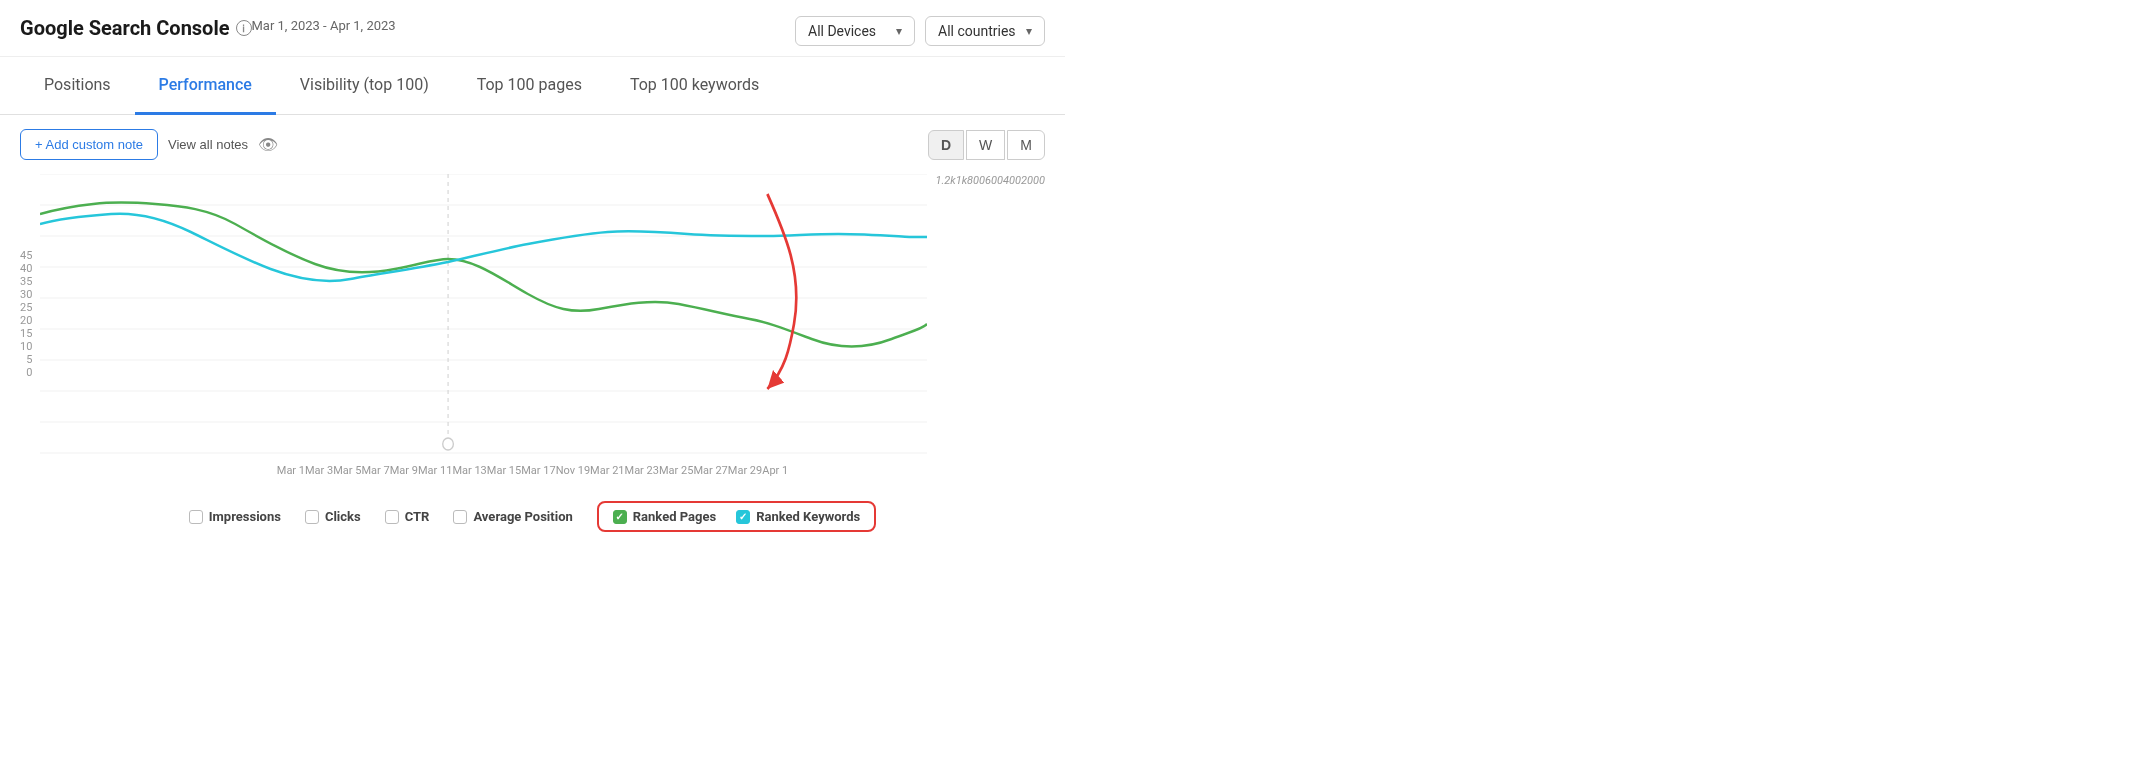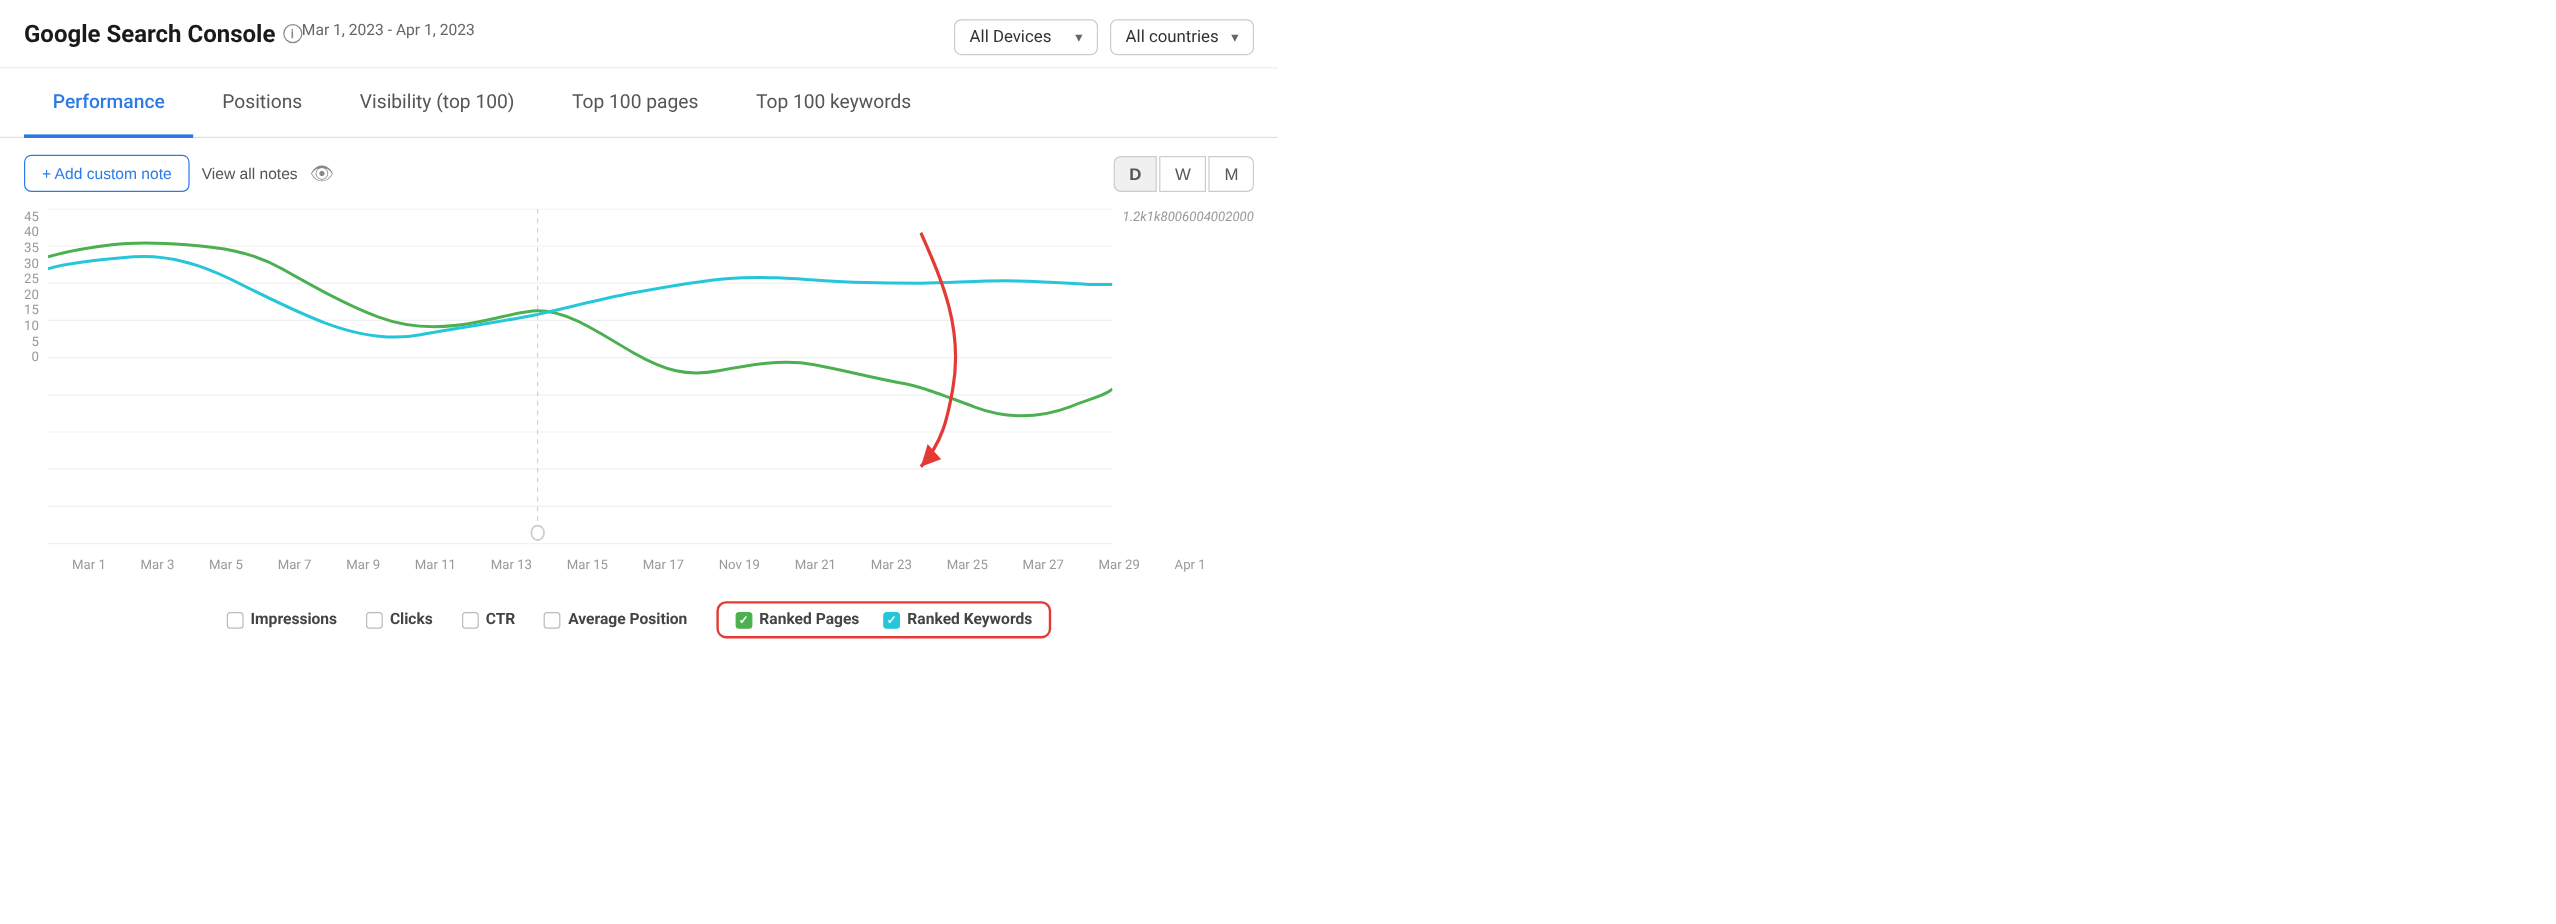--- a/index.html
+++ b/index.html
@@ -26,28 +26,28 @@
     .eye-icon { color: #888; cursor: pointer; font-size: 16px; }
     .toolbar-right { display: flex; gap: 2px; }
     .period-btn { padding: 6px 12px; border: 1.5px solid #ccc; background: #fff; font-size: 14px; cursor: pointer; color: #555; }
     .period-btn:first-child { border-radius: 6px 0 0 6px; }
     .period-btn:last-child { border-radius: 0 6px 6px 0; }
     .period-btn.active { background: #f0f0f0; font-weight: 600; }
     
     .chart-container { padding: 0 20px 10px; position: relative; }
     
     .chart-area { display: flex; gap: 0; }
-    .y-axis-left { display: flex; flex-direction: column; justify-content: flex-start; align-items: flex-end; padding-right: 8px; font-size: 11px; color: #999; height: 280px; padding-bottom: 0; padding-top: 0; }
+    .y-axis-left { display: flex; flex-direction: column; justify-content: center; align-items: flex-end; padding-right: 8px; font-size: 11px; color: #999; height: 280px; padding-bottom: 0; padding-top: 0; }
     .y-axis-right { display: flex; flex-direction: row; justify-content: space-between; align-items: flex-start; padding-left: 8px; font-size: 11px; color: #999; height: 280px; font-style: italic; }
     
     .chart-wrapper { flex: 1; position: relative; }
     
     svg.chart { width: 100%; height: 280px; }
     
-    .x-axis { display: flex; justify-content: space-between; padding: 6px 0 0; font-size: 11px; color: #999; margin-left: 0; }
+    .x-axis { display: flex; justify-content: center; padding: 6px 0 0; font-size: 11px; color: #999; margin-left: 0; }
     
     .legend { display: flex; align-items: center; justify-content: center; gap: 24px; padding: 14px 20px; flex-wrap: wrap; font-weight: bold; }
     .legend-item { display: flex; align-items: center; gap: 6px; font-size: 13px; color: #444; cursor: pointer; }
     .legend-checkbox { width: 14px; height: 14px; border: 1.5px solid #bbb; border-radius: 3px; background: #fff; display: inline-flex; align-items: center; justify-content: center; flex-shrink: 0; }
     .legend-checkbox.checked { background: #4caf50; border-color: #4caf50; color: #fff; font-size: 10px; }
     .legend-checkbox.checked-blue { background: #26c6da; border-color: #26c6da; color: #fff; font-size: 10px; }
     
     .legend-group-highlighted { border: 2px solid #e53935; border-radius: 8px; padding: 6px 14px; display: flex; gap: 20px; align-items: center; }
     
     .chart-svg-wrapper { position: relative; }
@@ -69,22 +69,22 @@
       <span class="dropdown-arrow">▾</span>
     </div>
     <div class="dropdown">
       <span>All countries</span>
       <span class="dropdown-arrow">▾</span>
     </div>
   </div>
 </div>
 
 <div class="tabs">
+  <div class="tab">Positions</div>
   <div class="tab active">Performance</div>
-  <div class="tab">Positions</div>
   <div class="tab">Visibility (top 100)</div>
   <div class="tab">Top 100 pages</div>
   <div class="tab">Top 100 keywords</div>
 </div>
 
 <div class="toolbar">
   <div class="toolbar-left">
     <button class="add-note-btn">
       <span>+ Add custom note</span>
     </button>

